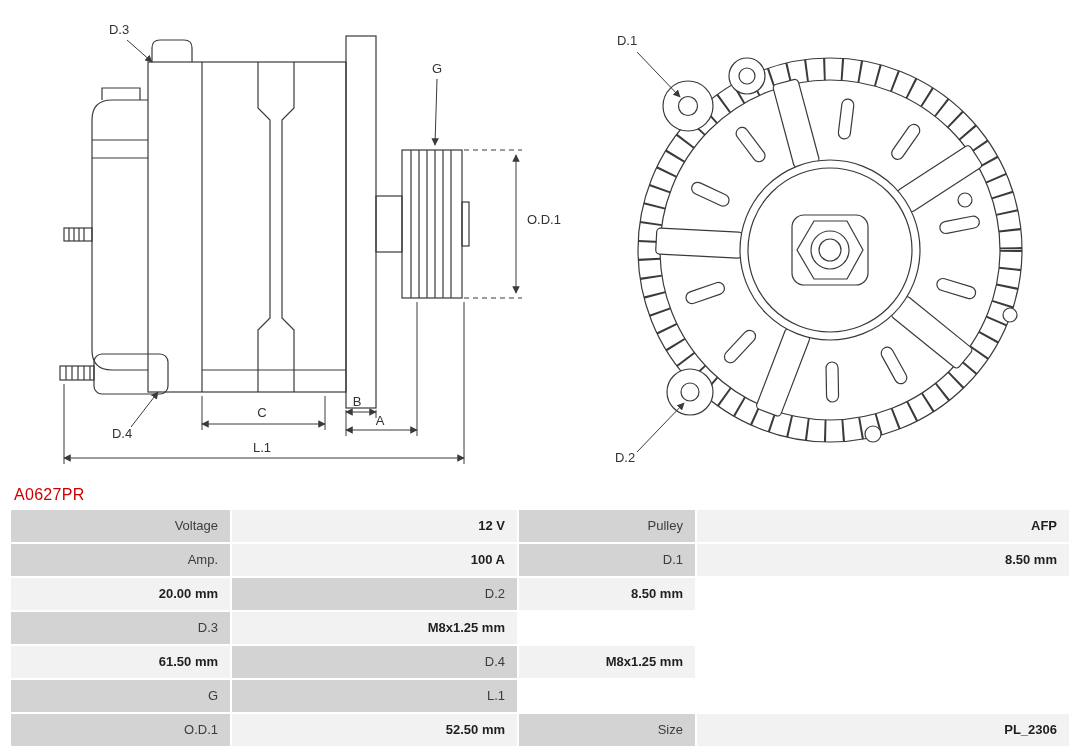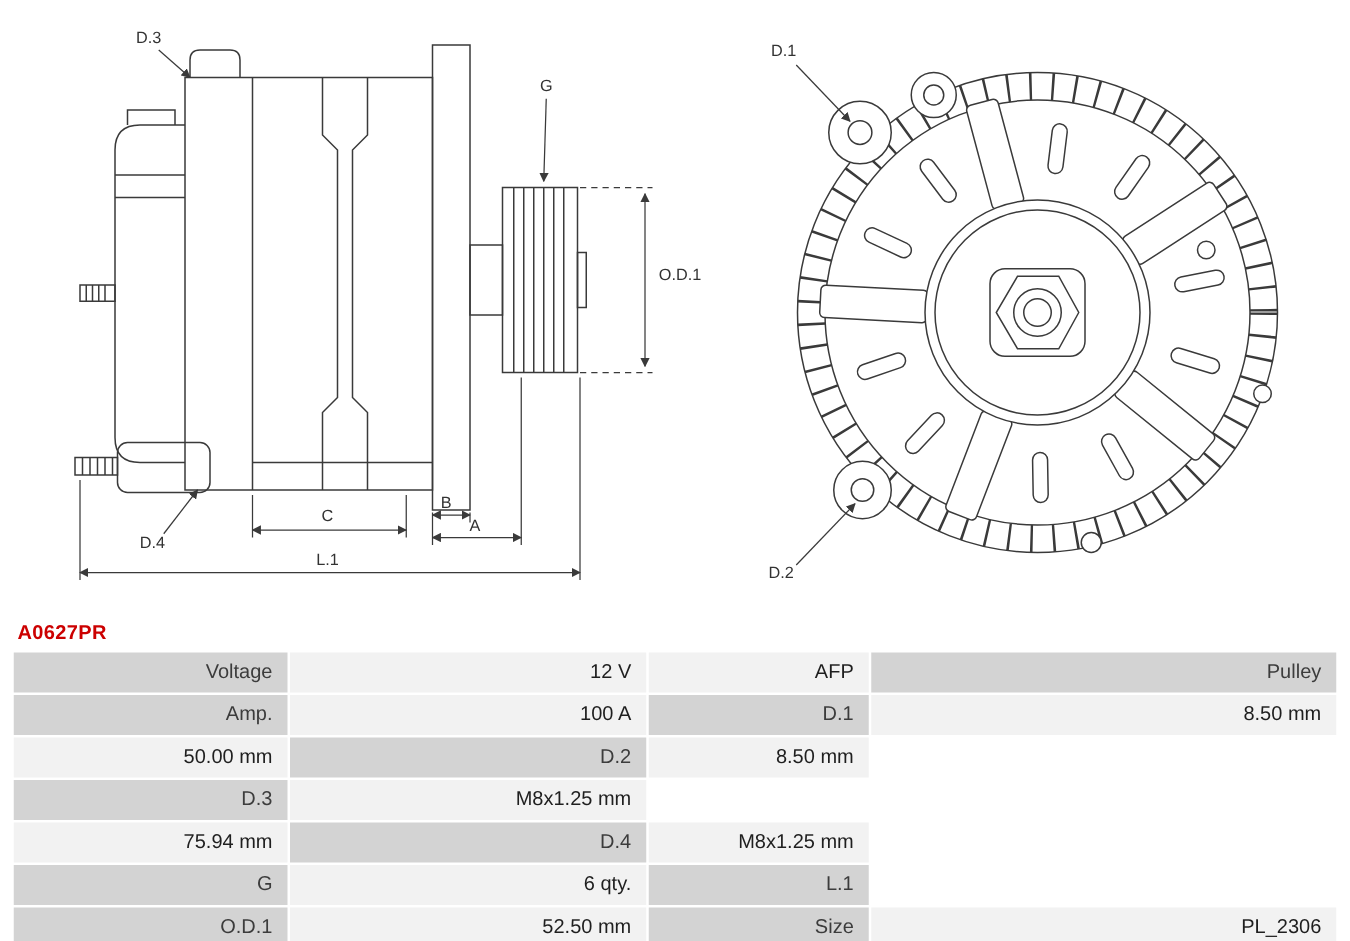--- a/index.html
+++ b/index.html
@@ -8,47 +8,47 @@
   .page { width: 1080px; height: 753px; background: #fff; overflow: hidden; position: relative; }
   .diagram { display: block; }
   svg text {
     font-family: "Liberation Sans", sans-serif;
     font-size: 13px;
     fill: #333;
     stroke: none;
   }
   .dash { stroke-dasharray: 5 4; }
   .part-number {
-    margin: 20px 0 6px 14px;
+    margin: 8px 0 6px 14px;
     font-size: 16px;
-    font-weight: 700;
+    font-weight: 400;
     letter-spacing: 0.3px;
   }
   .spec-table {
     margin: 0 11px;
     display: flex;
     flex-direction: column;
     gap: 2px;
   }
   .spec-row {
     display: grid;
     grid-template-columns: 219px 285px 176px 1fr;
     gap: 2px;
   }
   .cell {
     height: 32px;
     line-height: 32px;
-    font-size: 16px;
+    font-size: 13px;
     text-align: right;
     padding-right: 12px;
     white-space: nowrap;
     overflow: hidden;
   }
   .cell.label { background: #d3d3d3; color: #3c3c3c; }
-  .cell.value { background: #f2f2f2; color: #1f1f1f; }
+  .cell.value { background: #f2f2f2; color: #1f1f1f; font-weight: bold; }
 </style>
 </head>
 <body>
 
 <div class="page">
 
   <svg class="diagram" width="1080" height="478" viewBox="0 0 1080 478">
     <defs>
       <marker id="ahE" viewBox="0 0 10 10" refX="9" refY="5" markerWidth="7.5" markerHeight="7.5" orient="auto">
         <path d="M0,0 L10,5 L0,10 Z" fill="#3a3a3a"></path>
@@ -175,46 +175,45 @@
       <line x1="637" y1="452" x2="684" y2="403" marker-end="url(#ahE)"></line>
     </g>
   </svg>
 
   <div class="part-number" style="color: rgb(204, 0, 0);">A0627PR</div>
 
   <div class="spec-table">
     <div class="spec-row">
       <div class="cell label">Voltage</div>
       <div class="cell value">12 V</div>
+      <div class="cell label">Pulley</div>
       <div class="cell value">AFP</div>
-      <div class="cell label">Pulley</div>
     </div>
     <div class="spec-row">
       <div class="cell label">Amp.</div>
       <div class="cell value">100 A</div>
       <div class="cell label">D.1</div>
       <div class="cell value">8.50 mm</div>
     </div>
     <div class="spec-row">
-      <div class="cell value">50.00 mm</div>
+      <div class="cell value">20.00 mm</div>
       <div class="cell label">D.2</div>
       <div class="cell value">8.50 mm</div>
     </div>
     <div class="spec-row">
       <div class="cell label">D.3</div>
       <div class="cell value">M8x1.25 mm</div>
     </div>
     <div class="spec-row">
-      <div class="cell value">75.94 mm</div>
+      <div class="cell value">61.50 mm</div>
       <div class="cell label">D.4</div>
       <div class="cell value">M8x1.25 mm</div>
     </div>
     <div class="spec-row">
       <div class="cell label">G</div>
-      <div class="cell value">6 qty.</div>
       <div class="cell label">L.1</div>
     </div>
     <div class="spec-row">
       <div class="cell label">O.D.1</div>
       <div class="cell value">52.50 mm</div>
       <div class="cell label">Size</div>
       <div class="cell value">PL_2306</div>
     </div>
   </div>
 

